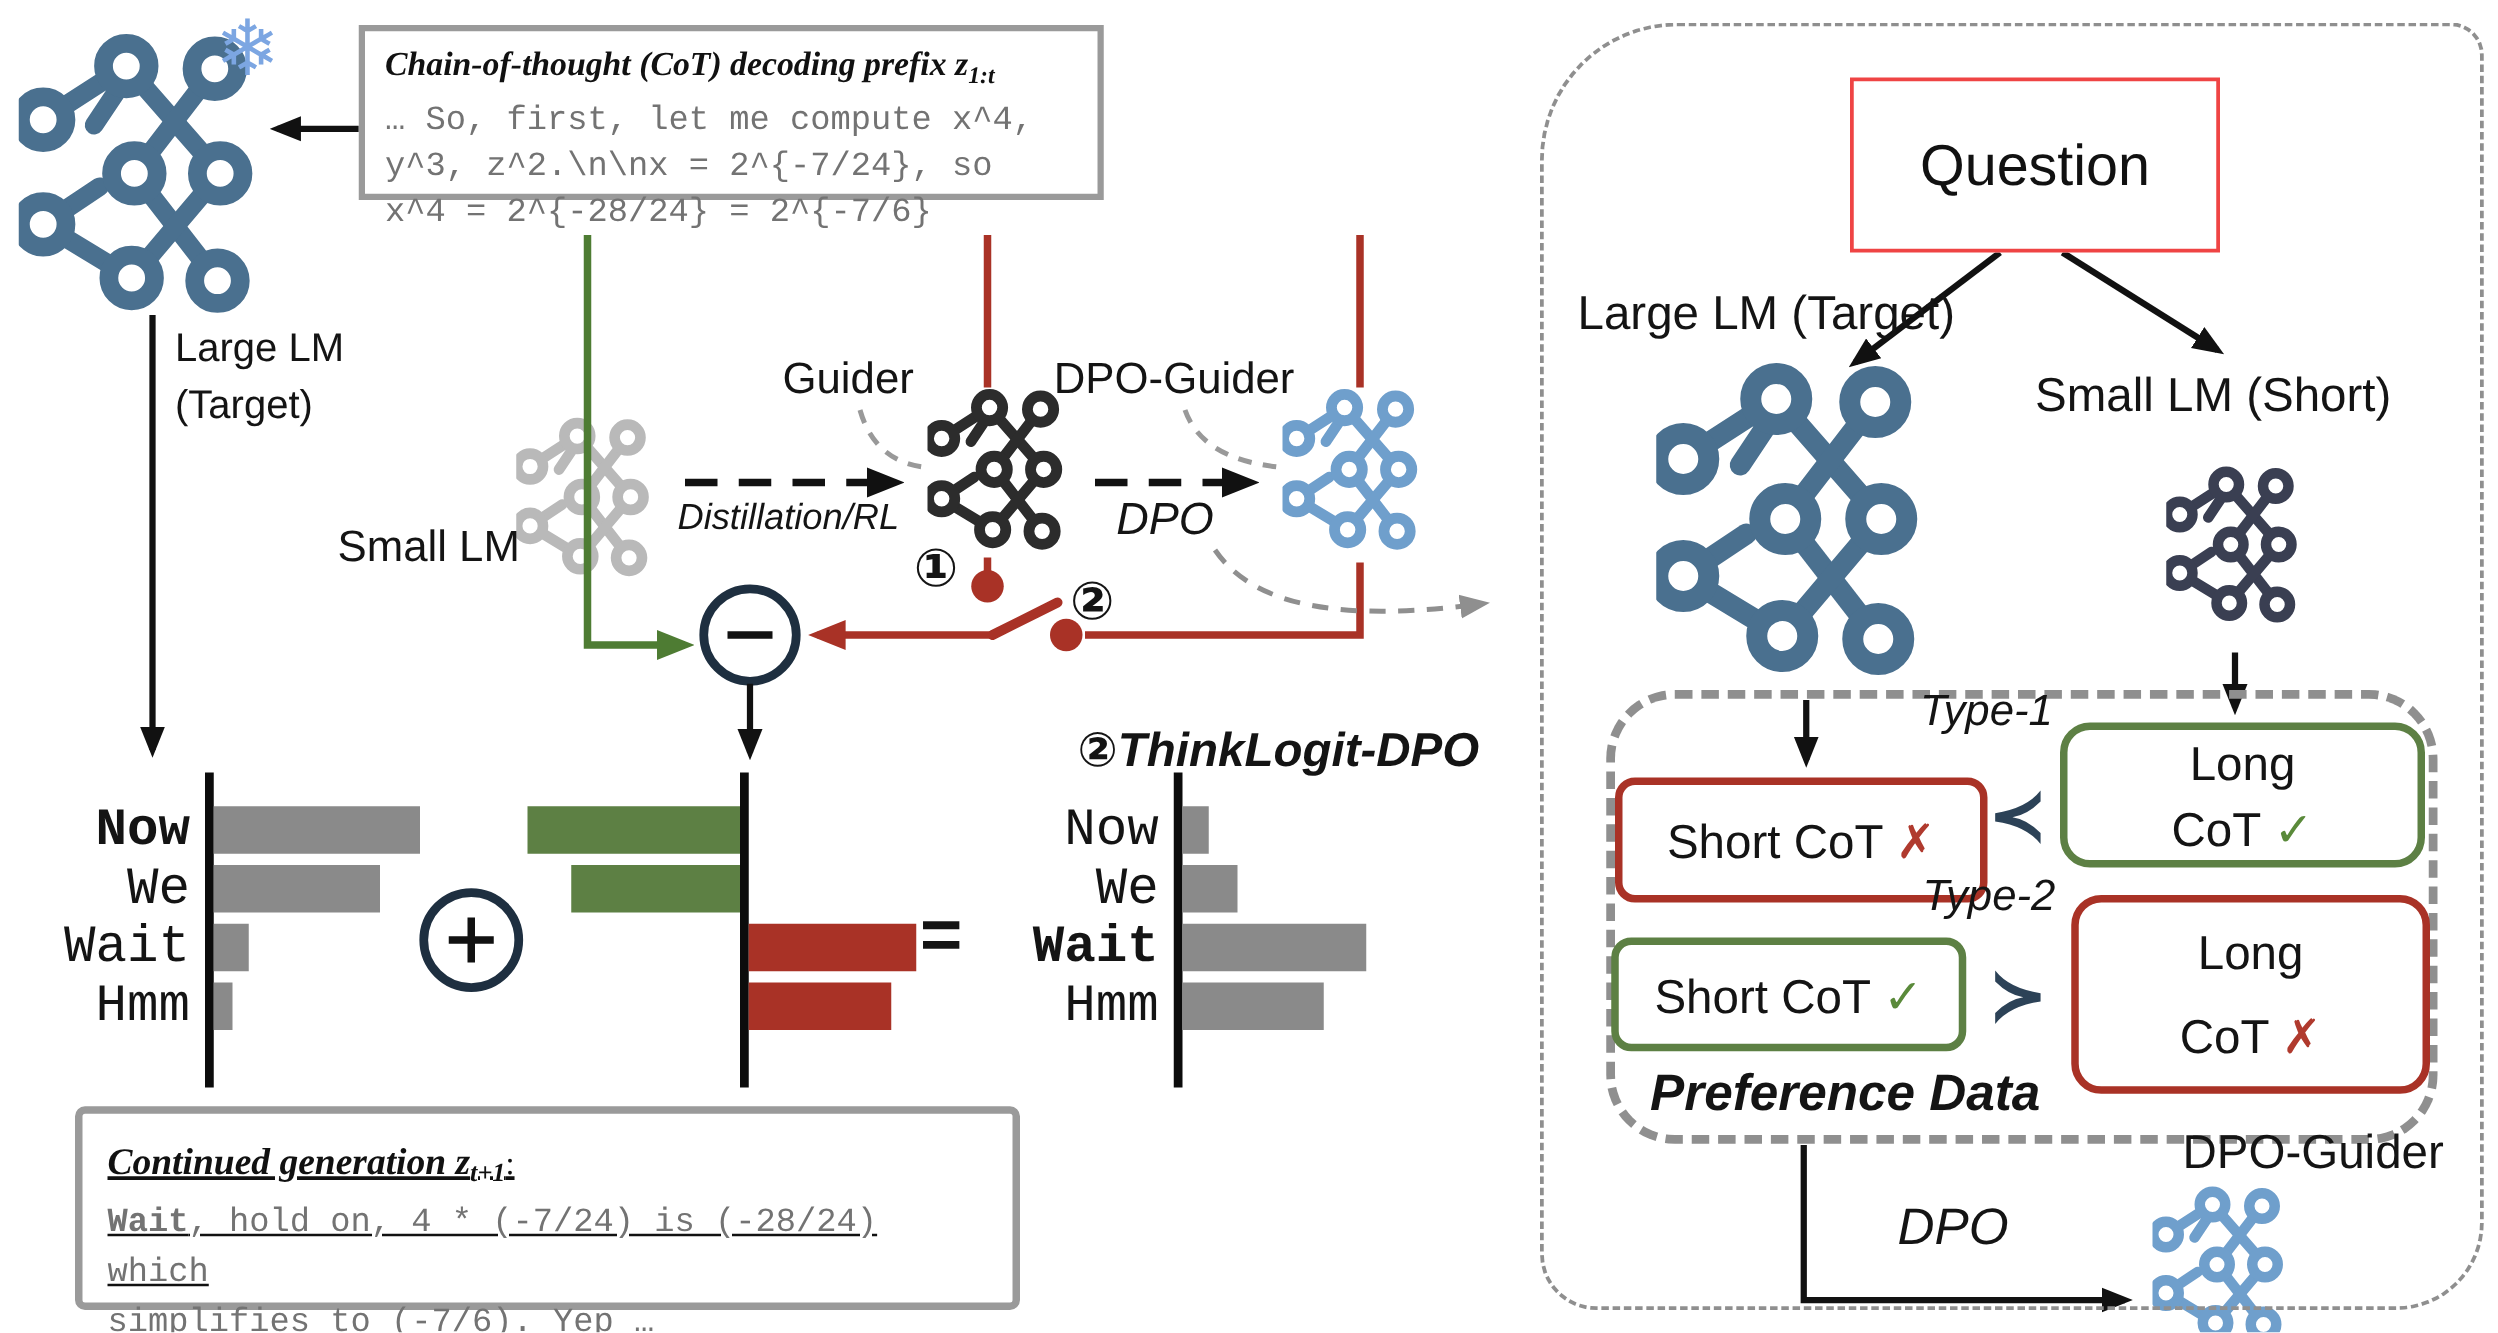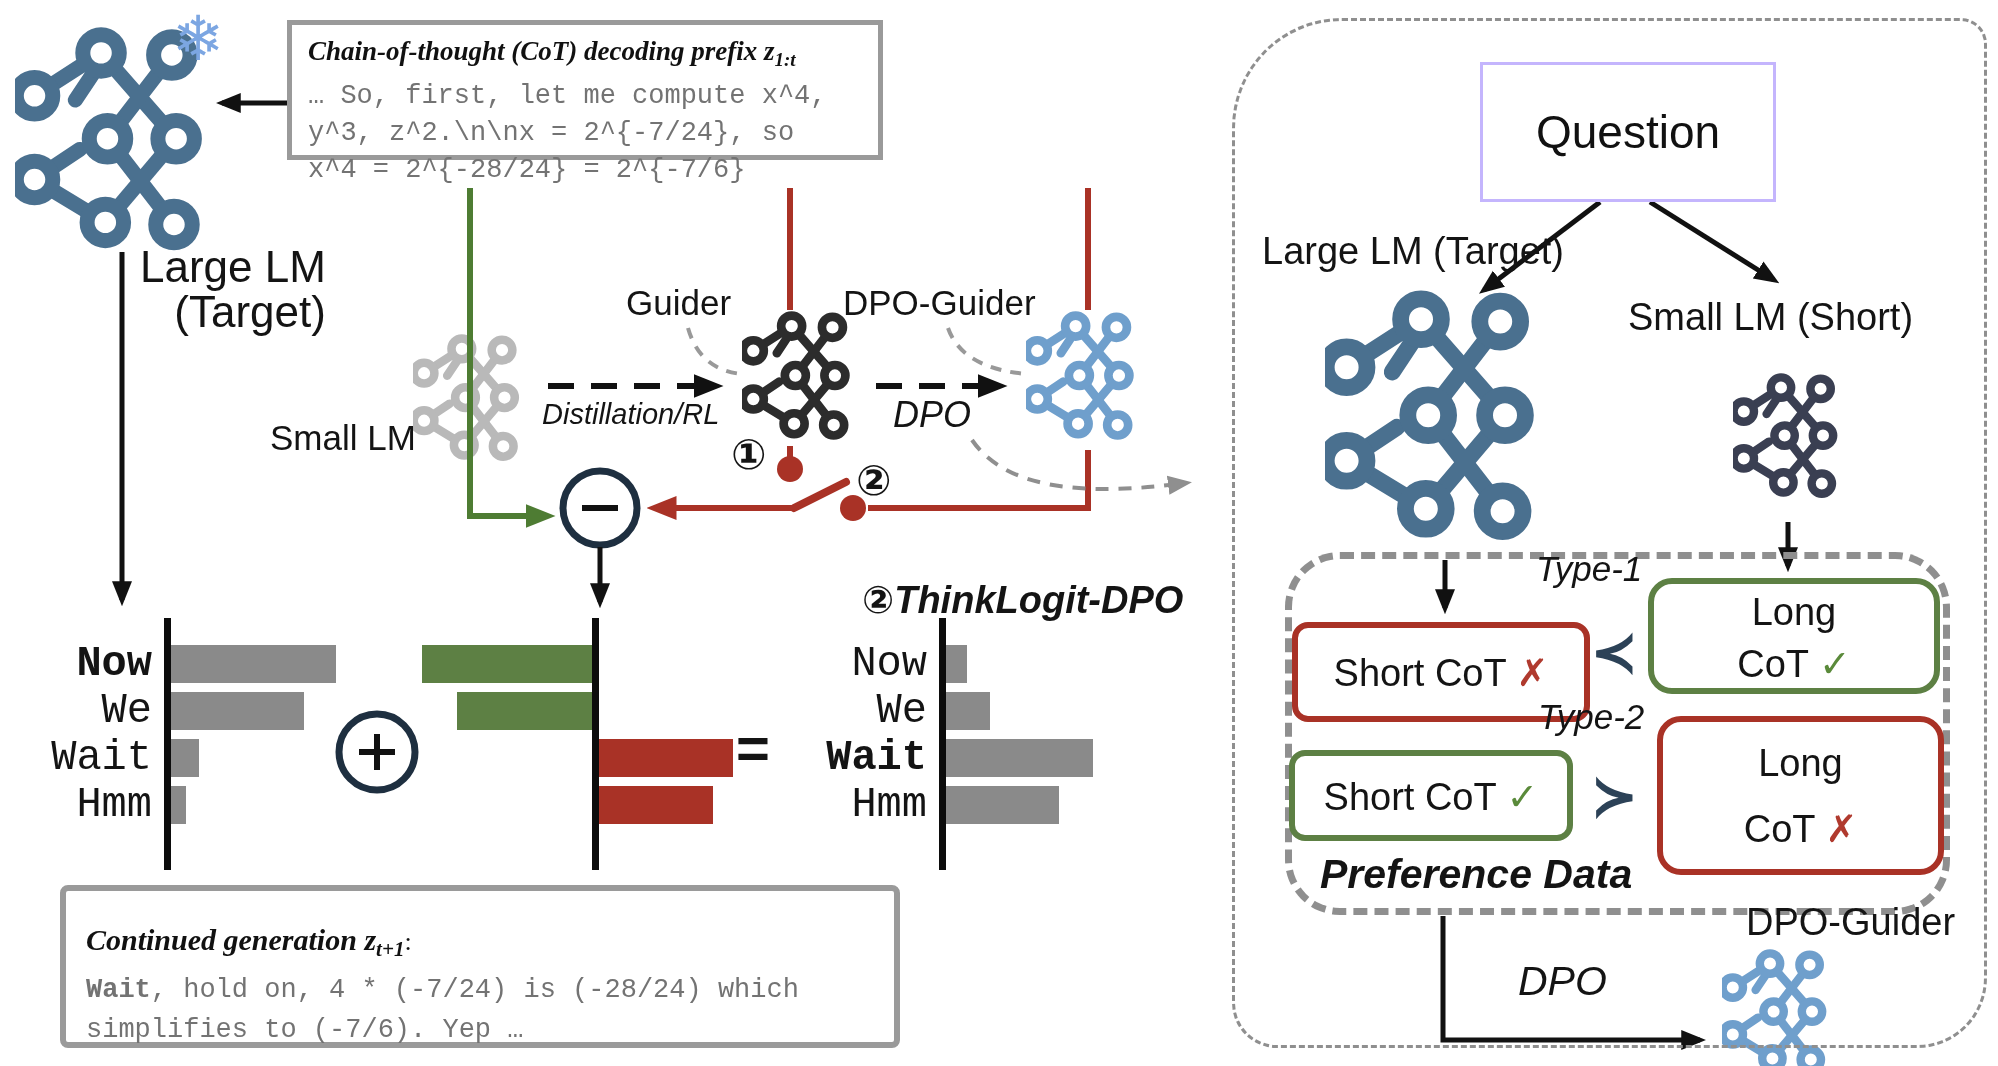--- a/index.html
+++ b/index.html
@@ -126,31 +126,31 @@
 
   <div class="graybox" style="left:287px;top:20px;width:596px;height:140px;padding:8px 16px;">
     <div style="font-family:'Liberation Serif',serif;font-style:italic;font-weight:bold;font-size:27px;line-height:36px;">
       <span>Chain-of-thought (CoT) decoding prefix z</span><span style="font-size:19px;vertical-align:-6px;">1:t</span>
     </div>
     <div class="cotline">… So, first, let me compute x^4,</div>
     <div class="cotline">y^3, z^2.\n\nx = 2^{-7/24}, so</div>
     <div class="cotline">x^4 = 2^{-28/24} = 2^{-7/6}</div>
   </div>
 
-  <div class="graybox" style="left:60px;top:885px;width:840px;height:163px;border-width:6px;border-radius:8px;padding:28px 20px;">
+  <div class="graybox" style="left:60px;top:885px;width:756px;height:163px;border-width:6px;border-radius:8px;padding:18px 20px;text-decoration:underline;">
     <div style="font-family:'Liberation Serif',serif;font-style:italic;font-weight:bold;font-size:30px;line-height:42px;">
       <span>Continued generation z</span><span style="font-size:21px;vertical-align:-6px;">t+1</span><span style="font-style:normal;font-weight:normal;font-size:26px;">:</span>
     </div>
     <div class="cotline" style="line-height:40px;">
       <span class="bold">Wait</span><span>, hold on, 4 * (-7/24) is (-28/24) which</span>
     </div>
     <div class="cotline" style="line-height:40px;">simplifies to (-7/6). Yep …</div>
   </div>
 
-  <div class="abs" style="left:1480px;top:62px;width:296px;height:140px;border:3px solid #c4b5fd;box-sizing:border-box;
+  <div class="abs" style="left:1480px;top:62px;width:296px;height:140px;border:3px solid #ef4444;box-sizing:border-box;
               background:#fff;text-align:center;font-size:46px;line-height:134px;">
     <span>Question</span>
   </div>
 
   <div class="abs" style="left:1285px;top:552px;width:665px;height:363px;border:7px dashed #8f8f8f;
               border-radius:55px;box-sizing:border-box;"></div>
 
   <div class="prefbox" style="left:1292px;top:622px;width:298px;height:100px;border:6px solid #a93226;border-radius:16px;line-height:90px;">
     <span>Short CoT</span>
     <span class="glyph" style="color:#b03a2e;font-style:italic;">✗</span>
@@ -167,21 +167,21 @@
   </div>
   <div class="prefbox" style="left:1657px;top:716px;width:287px;height:159px;border:6px solid #a93226;border-radius:24px;
               line-height:66px;padding-top:8px;">
     <div>Long</div>
     <div><span>CoT</span>
       <span class="glyph" style="color:#b03a2e;font-style:italic;">✗</span></div>
   </div>
 
   <div class="lbl glyph" style="left:172px;top:2px;font-size:62px;color:#7ca6e2;">❄</div>
 
-  <div class="lbl" style="left:140px;top:244px;font-size:44px;line-height:45px;text-align:right;">
+  <div class="lbl" style="left:140px;top:256px;font-size:32px;line-height:45px;">
     <div>Large LM</div>
     <div>(Target)</div>
   </div>
 
   <div class="lbl" style="left:270px;top:418px;font-size:35px;">Small LM</div>
 
   <div class="lbl" style="left:626px;top:283px;font-size:35px;">Guider</div>
 
   <div class="lbl" style="left:843px;top:283px;font-size:35px;">DPO-Guider</div>
 

